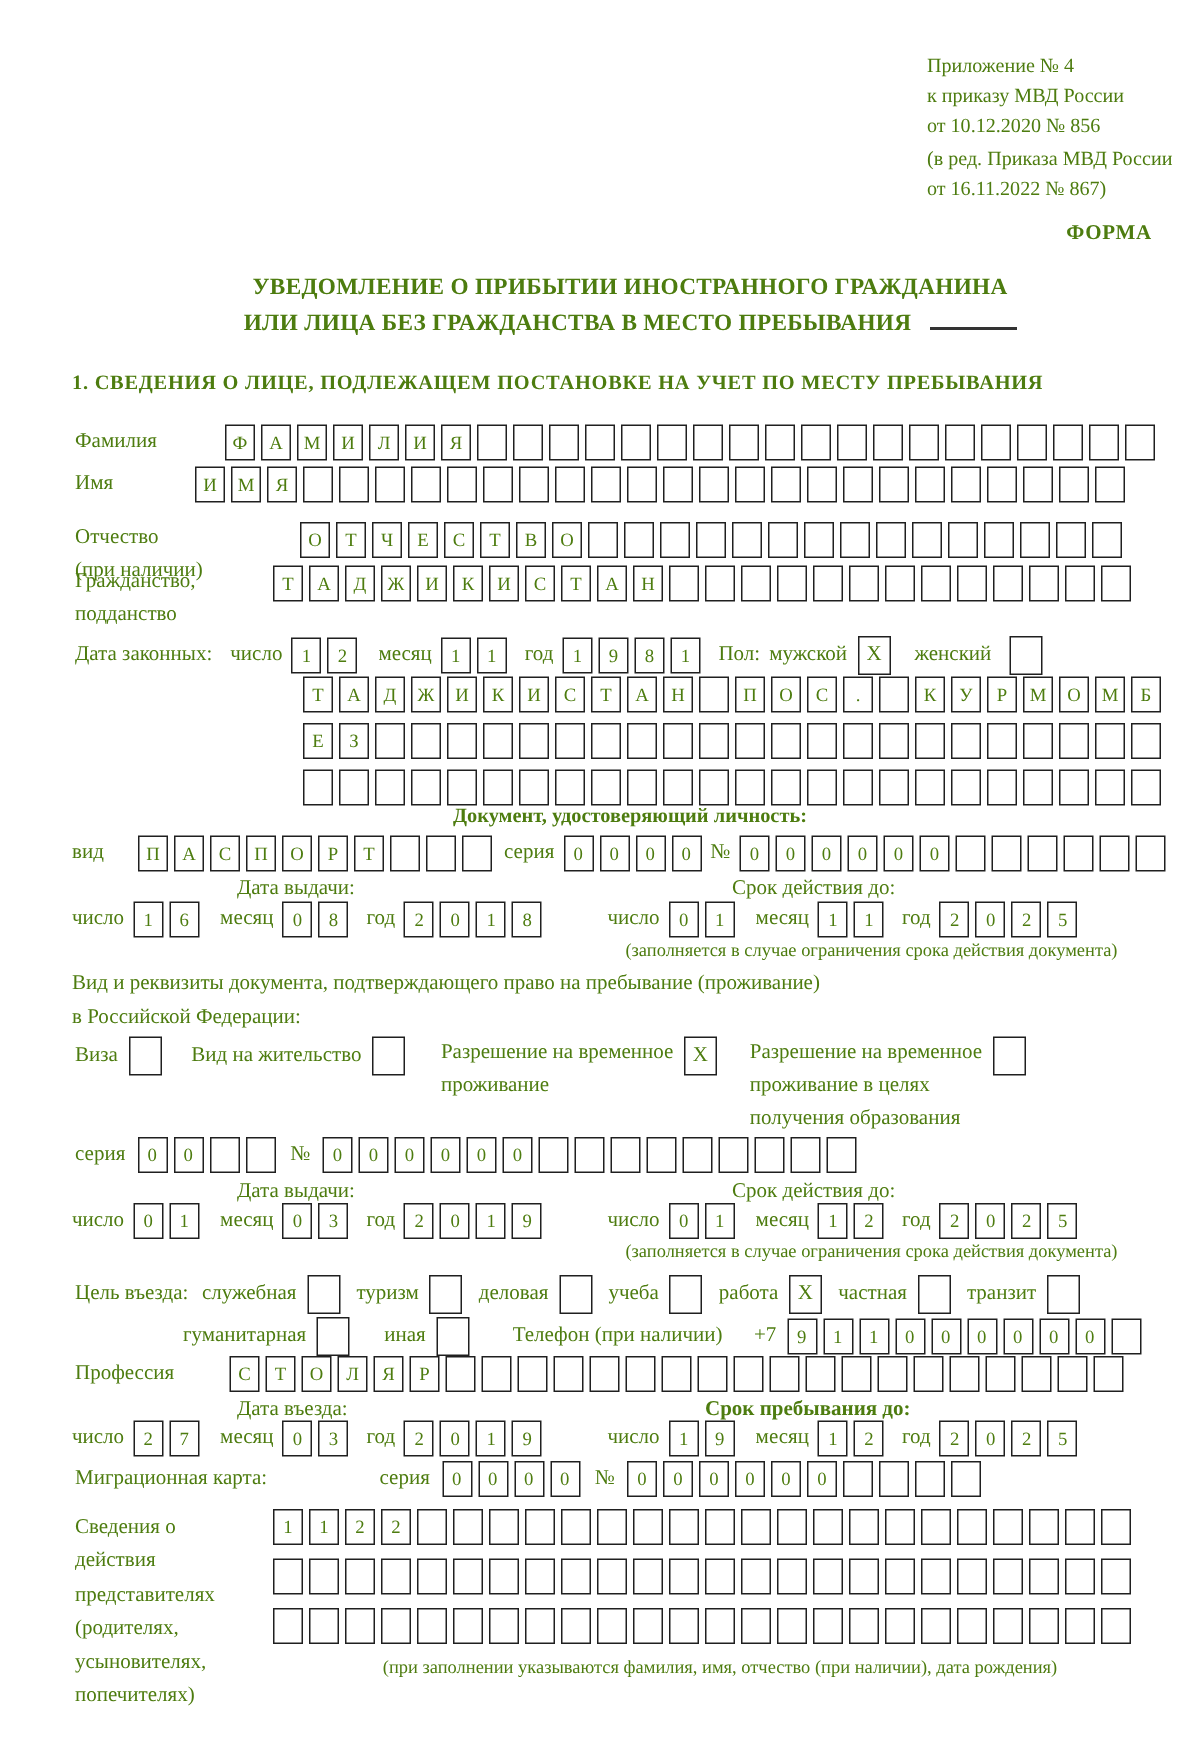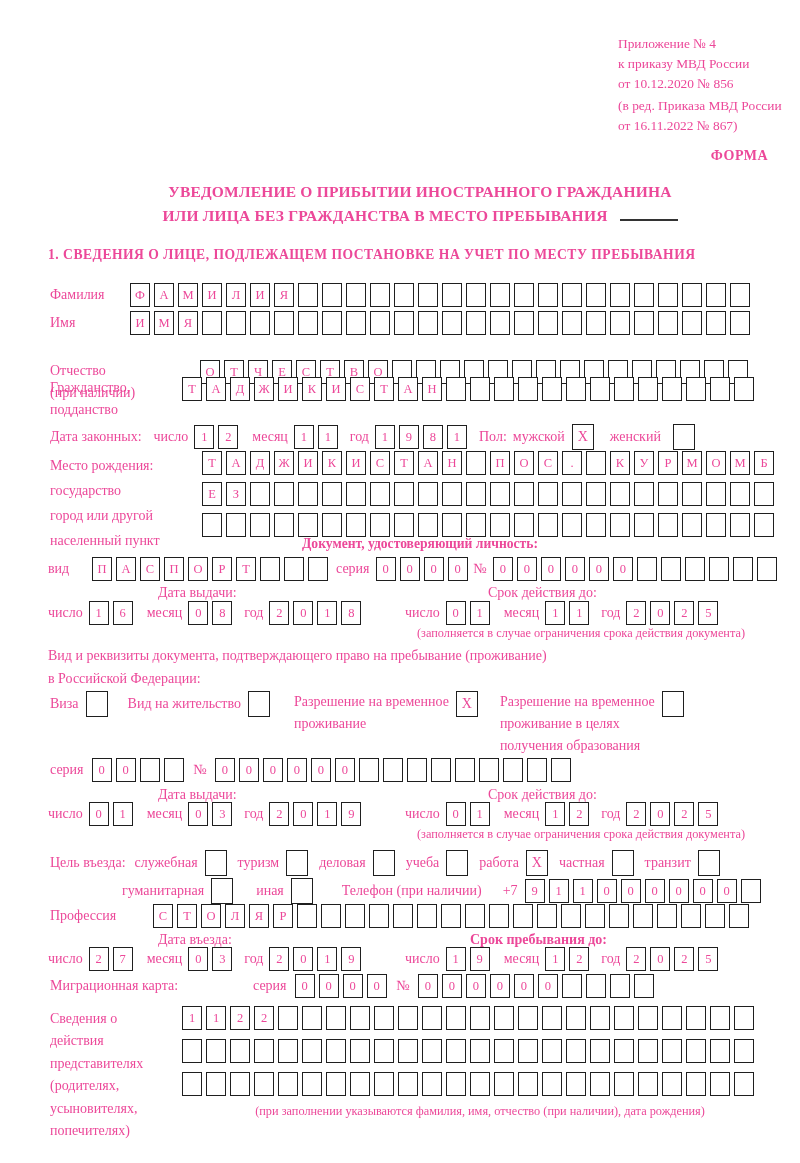--- a/index.html
+++ b/index.html
@@ -1,17 +1,17 @@
 <!DOCTYPE html>
 <html><head>
 <meta charset="utf-8">
 <style>
   html,body{margin:0;padding:0;background:#fff;}
   .page{position:relative;width:800px;height:1163px;background:#fff;overflow:hidden;
-        font-family:"Liberation Serif","DejaVu Serif",serif;color:#ec4899;font-size:14px;}
+        font-family:"Liberation Serif","DejaVu Serif",serif;color:#4d7c0f;font-size:14px;}
   .abs{position:absolute;}
   .row{position:absolute;display:flex;align-items:center;}
   .row.top{align-items:flex-start;}
   .bold{font-weight:bold;}
   .center{text-align:center;}
   .lbl{flex:0 0 auto;}
   .lblstack div{white-space:nowrap;}
   .boxes{display:inline-flex;flex:0 0 auto;}
   .cell{display:inline-flex;align-items:center;justify-content:center;flex:0 0 auto;
         width:20px;height:24px;box-sizing:border-box;border:1.5px solid #1f1f1f;
@@ -47,21 +47,21 @@
   </div>
   <div class="abs bold" style="left:620px;top:148px;width:148px;text-align:right;letter-spacing:0.5px;">ФОРМА</div>
 
   <div class="abs title center" style="left:40px;top:180px;width:760px;">
     <div>УВЕДОМЛЕНИЕ О ПРИБЫТИИ ИНОСТРАННОГО ГРАЖДАНИНА</div>
     <div><span>ИЛИ ЛИЦА БЕЗ ГРАЖДАНСТВА В МЕСТО ПРЕБЫВАНИЯ</span><span class="blank"></span></div>
   </div>
 
   <div class="abs section" style="left:48px;top:247px;">1. СВЕДЕНИЯ О ЛИЦЕ, ПОДЛЕЖАЩЕМ ПОСТАНОВКЕ НА УЧЕТ ПО МЕСТУ ПРЕБЫВАНИЯ</div>
 
-  <div class="row" style="left:50px;top:283px;">
+  <div class="row" style="left:50px;top:283px;gap:20px;">
     <span class="lbl" style="width:80px;">Фамилия</span>
     <span class="boxes">
         <span class="cell">Ф</span>
         <span class="cell">А</span>
         <span class="cell">М</span>
         <span class="cell">И</span>
         <span class="cell">Л</span>
         <span class="cell">И</span>
         <span class="cell">Я</span>
         <span class="cell"></span>
@@ -111,21 +111,21 @@
         <span class="cell"></span>
         <span class="cell"></span>
         <span class="cell"></span>
         <span class="cell"></span>
         <span class="cell"></span>
         <span class="cell"></span>
         <span class="cell"></span>
       </span>
   </div>
 
-  <div class="row top" style="left:50px;top:360px;">
+  <div class="row top" style="left:50px;top:348px;">
     <span class="lbl lblstack" style="width:150px;line-height:22px;">
       <div>Отчество</div>
       <div>(при наличии)</div>
     </span>
     <span class="boxes">
         <span class="cell">О</span>
         <span class="cell">Т</span>
         <span class="cell">Ч</span>
         <span class="cell">Е</span>
         <span class="cell">С</span>
@@ -206,26 +206,20 @@
     <span style="margin-left:6px;">мужской</span>
     <span class="boxes" style="margin-left:7px;">
         <span class="cell cb">X</span>
       </span>
     <span style="margin-left:12px;">женский</span>
     <span class="boxes" style="margin-left:12px;">
         <span class="cell cb"></span>
       </span>
   </div>
 
-  <div class="abs lblstack" style="left:50px;top:453px;width:152px;line-height:25px;">
-    <div>Место рождения:</div>
-    <div>государство</div>
-    <div>город или другой</div>
-    <div>населенный пункт</div>
-  </div>
   <div class="abs colgap7" style="left:202px;top:451px;">
     <span class="boxes">
         <span class="cell">Т</span>
         <span class="cell">А</span>
         <span class="cell">Д</span>
         <span class="cell">Ж</span>
         <span class="cell">И</span>
         <span class="cell">К</span>
         <span class="cell">И</span>
         <span class="cell">С</span>

